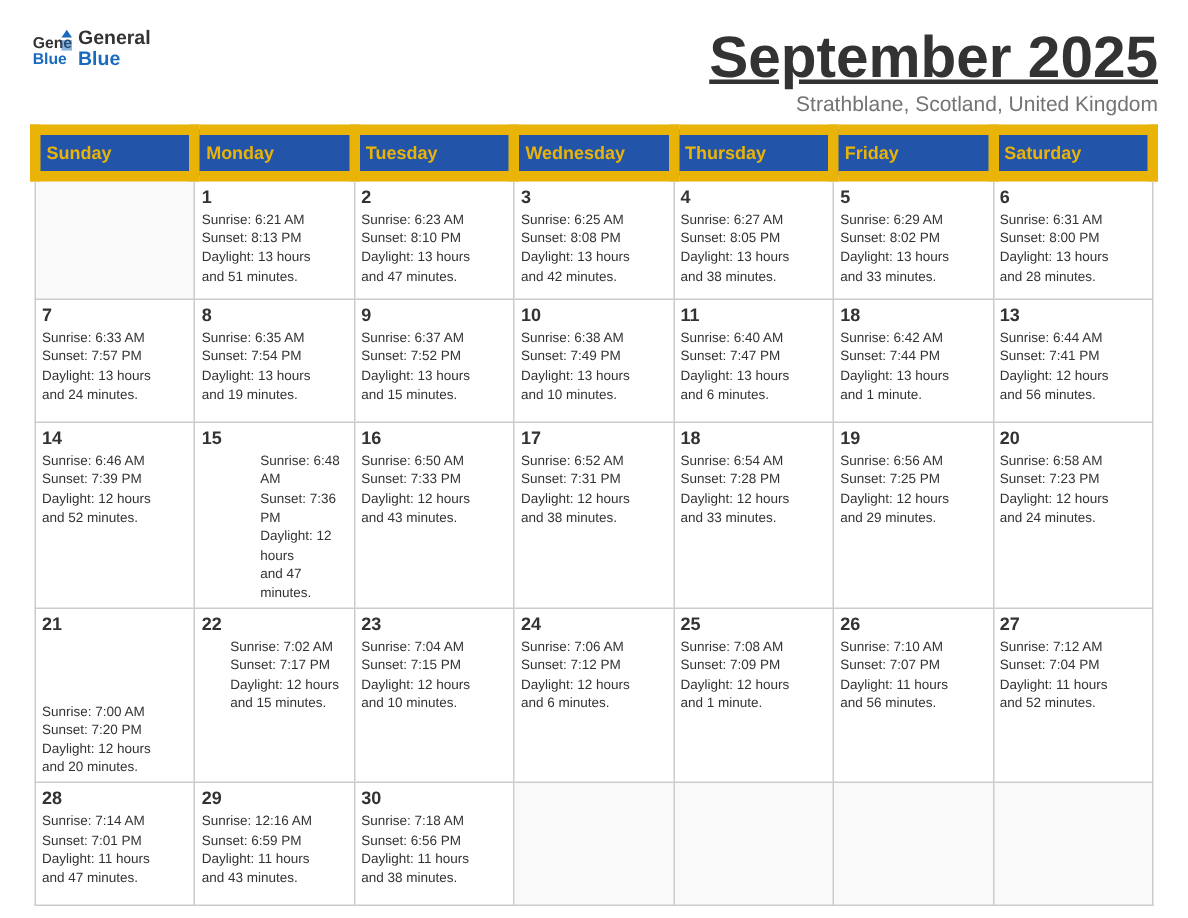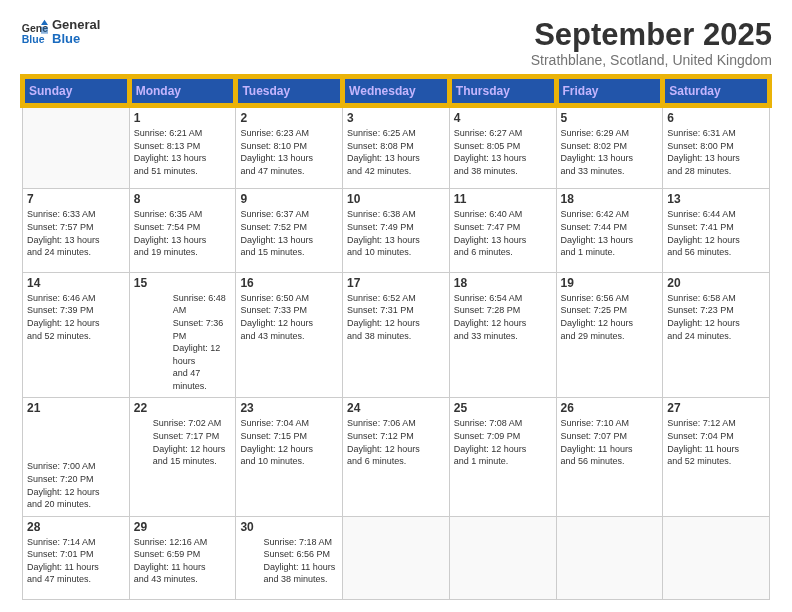--- a/index.html
+++ b/index.html
@@ -29,44 +29,45 @@
       gap: 4px;
     }
     .logo-icon {
       width: 28px;
       height: 28px;
     }
     .title-block {
       text-align: right;
     }
     .month-title {
-      font-size: 31px;
+      font-size: 39px;
       font-weight: bold;
       color: #333;
       line-height: 1.1;
+      text-decoration: underline;
     }
     .location {
       font-size: 14px;
       color: #737373;
     }
     .calendar {
       flex: 1;
       border: 1px solid #ccc;
       border-collapse: collapse;
       width: 100%;
       table-layout: fixed;
     }
     .calendar th {
       background: #2255aa;
-      color: #c4b5fd;
+      color: #eab308;
       font-size: 12px;
       font-weight: bold;
       padding: 5px 4px;
       text-align: left;
-      border: 5px solid #eab308;
+      border: 7px solid #eab308;
     }
     .calendar td {
       border: 1px solid #ccc;
       vertical-align: top;
       padding: 3px 4px;
       font-size: 9.5px;
       color: #333;
       height: 82px;
     }
     .day-number {
@@ -326,21 +327,21 @@
           </td>
           <td>
             <span class="day-number">29</span>
             <div class="day-info" style="white-space: pre-line;">Sunrise: 12:16 AM
 Sunset: 6:59 PM
 Daylight: 11 hours
 and 43 minutes.</div>
           </td>
           <td>
             <span class="day-number">30</span>
-            <div class="day-info" style="white-space: pre-line; margin-left: 23px;">Sunrise: 7:18 AM
+            <div class="day-info" style="white-space: pre-line;">Sunrise: 7:18 AM
 Sunset: 6:56 PM
 Daylight: 11 hours
 and 38 minutes.</div>
           </td>
           <td class="empty-cell"></td>
           <td class="empty-cell"></td>
           <td class="empty-cell"></td>
           <td class="empty-cell"></td>
         </tr>
       </tbody>

